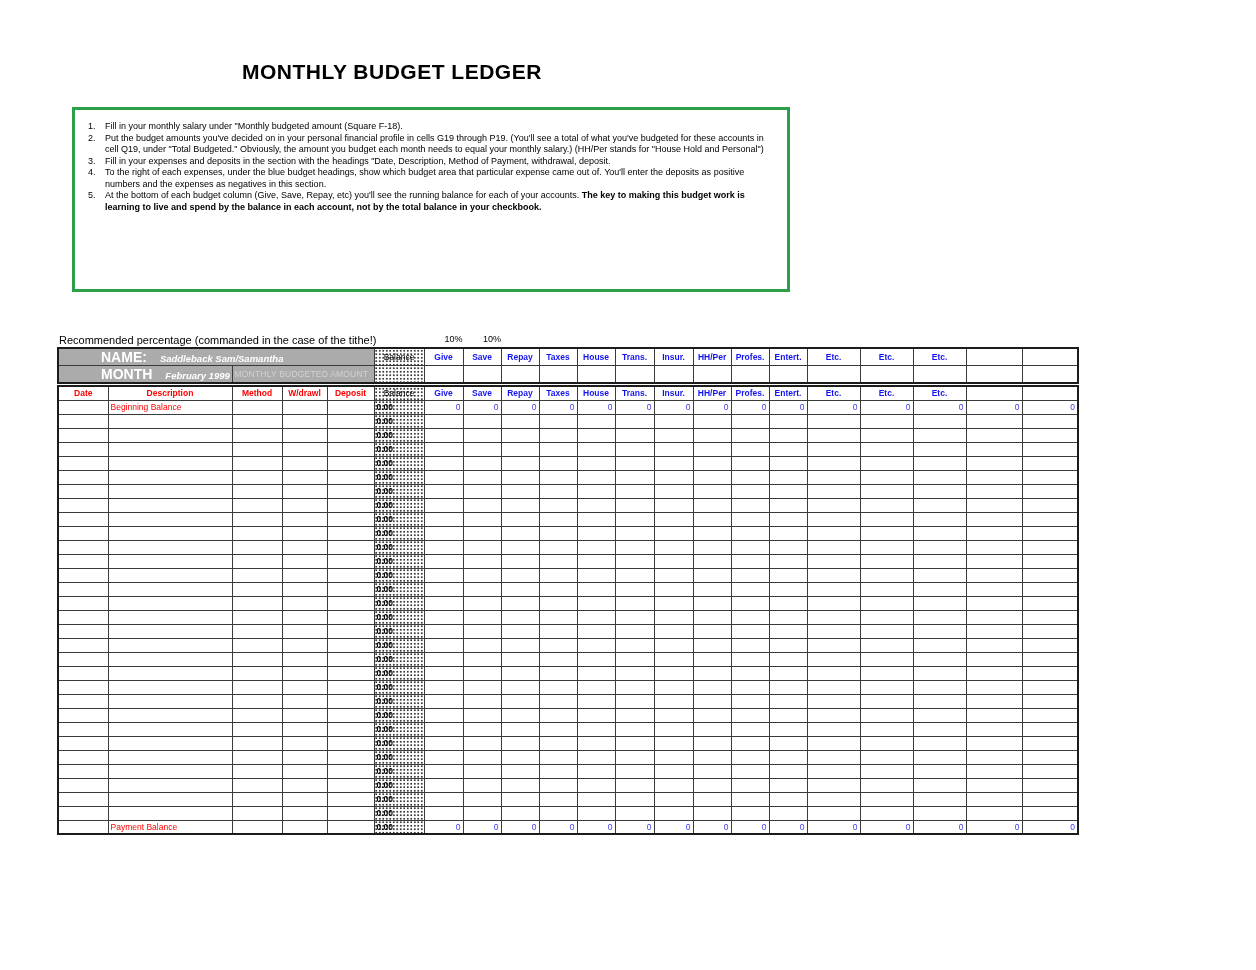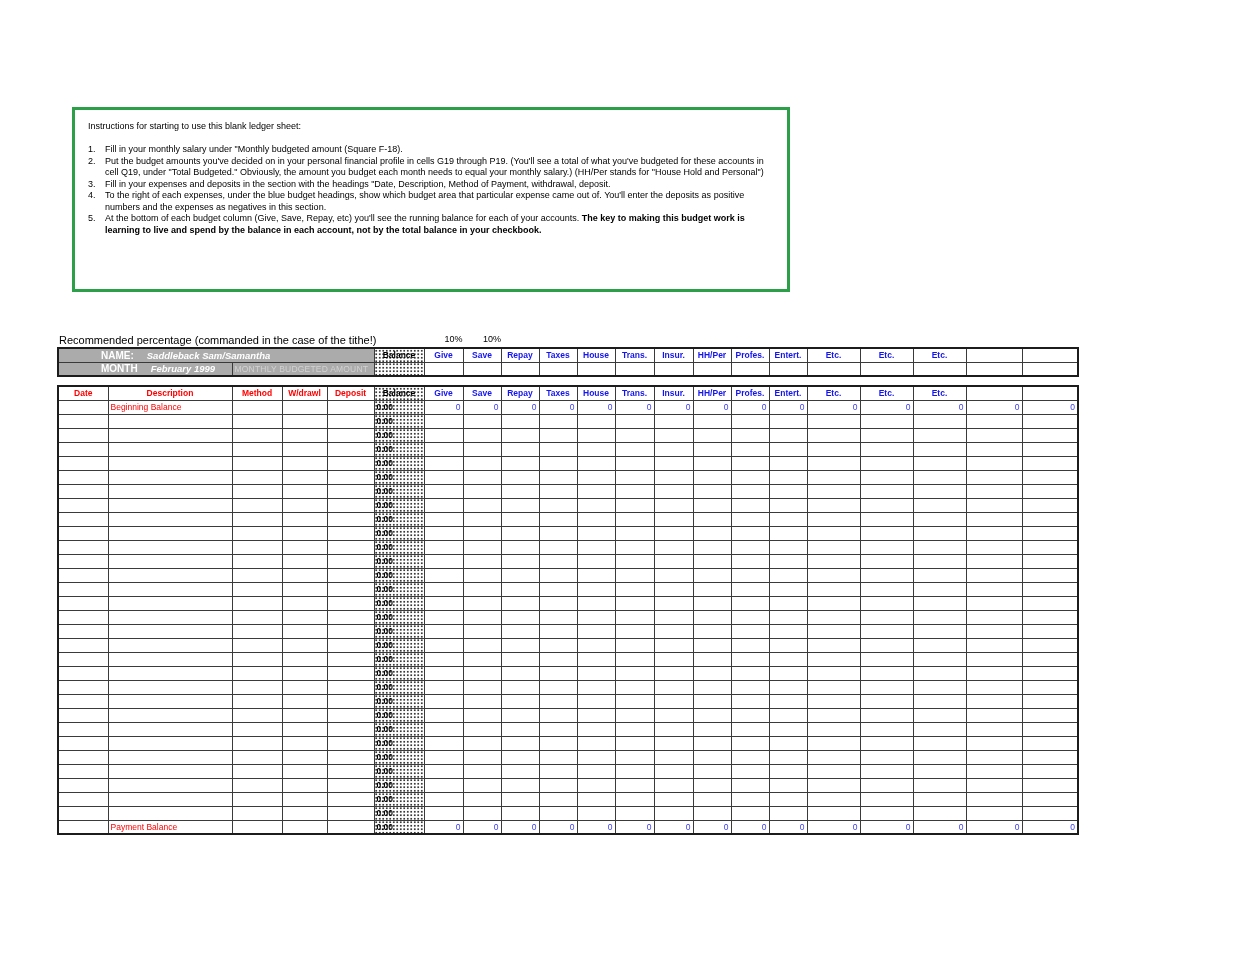--- a/index.html
+++ b/index.html
@@ -27,46 +27,46 @@
   .pct-val.v1 { left:434px; width:39px; }
   .pct-val.v2 { left:473px; width:38px; }
 
   table.grid { border-collapse:collapse; table-layout:fixed; width:1021px; border:2px solid #1c1c1c; }
   table.grid td { border:1px solid #3a3a3a; height:14px; padding:0 2px; font-size:8.5px;
                   overflow:hidden; white-space:nowrap; }
   .top-table { position:absolute; left:57px; top:347px; }
   .main-table { position:absolute; left:57px; top:385px; }
 
   td.gray { background:#ababab; border-color:#7d7d7d; }
-  .wlabel { color:#fff; font-weight:bold; font-size:10px;padding-left:40px; }
+  .wlabel { color:#fff; font-weight:bold; font-size:14px;padding-left:40px; }
   .wvalue { color:#fff; font-weight:bold; font-style:italic; font-size:9.5px; margin-left:13px; }
   td.sublabel { color:#d2d2d2; font-size:7.5px; letter-spacing:0.2px; }
 
   td.dotted {
     background-color:#fff;
     background-image:radial-gradient(circle, #3a3a3a 0.8px, rgba(0,0,0,0) 0.9px);
     background-size:3.5px 3.5px;
   }
-  td.balhead { text-align:center; font-weight:bold; }
+  td.balhead { text-align:center; font-weight:normal; }
   td.balval  { text-align:left; font-weight:bold; }
   td.rhead { color:#ff0000; font-weight:bold; text-align:center; }
   td.bhead { color:#1414f0; font-weight:bold; text-align:center; }
   td.zero  { color:#3b3bee; text-align:right; }
   td.red-text { color:#ff0000; }
   td.green-text { color:#007700; font-weight:bold; }
   thead td { height:15px; }
 </style>
 </head>
 <body>
 
 <div class="page">
 
+  <h1 class="title">MONTHLY BUDGET LEDGER</h1>
 
   <div class="instructions">
-    <div class="intro">Instructions for starting to use this blank ledger sheet:</div>
     <div id="instr-list">
         <div class="instr-item">
           <span class="num">1.</span>
           <span class="itext">Fill in your monthly salary under "Monthly budgeted amount (Square F-18).</span>
         </div>
         <div class="instr-item">
           <span class="num">2.</span>
           <span class="itext">Put the budget amounts you've decided on in your personal financial profile in cells G19 through P19.  (You'll see a total of what you've budgeted for these accounts in cell Q19, under "Total Budgeted."  Obviously, the amount you budget each month needs to equal your monthly salary.)      (HH/Per stands for "House Hold and Personal")</span>
         </div>
         <div class="instr-item">

